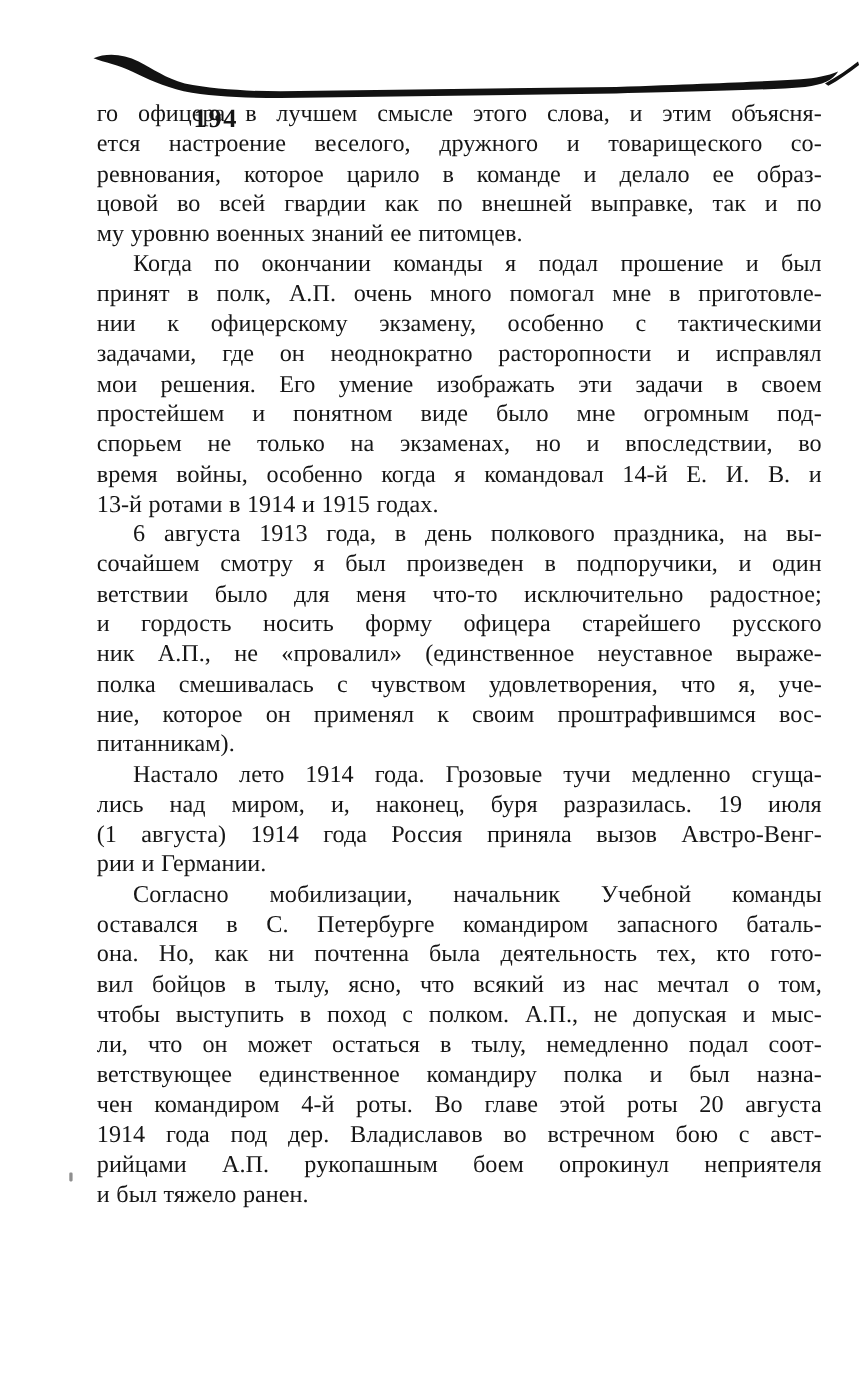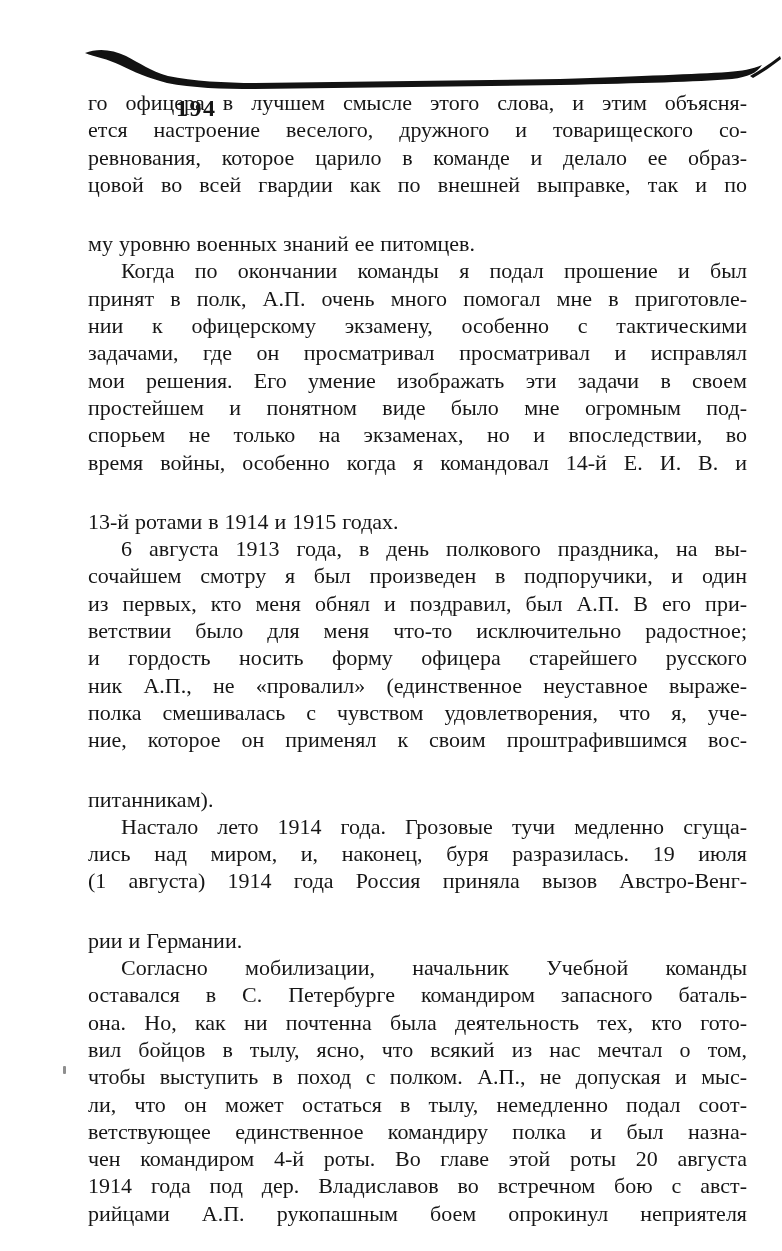--- a/index.html
+++ b/index.html
@@ -52,21 +52,20 @@
   }
   .line {
     height: 27.3px;
     overflow: hidden;
     text-align: justify;
     text-align-last: justify;
     word-spacing: 0.5px;
   }
   .line.last {
     text-align-last: left;
-    margin-top: 32px;
   }
   .line.indent {
     padding-left: 33px;
   }
   .speck {
     position: absolute;
     left: 63px;
     top: 1066px;
     width: 3px;
     height: 8px;
@@ -110,31 +109,30 @@
         <div class="line">го офицера в лучшем смысле этого слова, и этим объясня-</div>
         <div class="line">ется настроение веселого, дружного и товарищеского со-</div>
         <div class="line">ревнования, которое царило в команде и делало ее образ-</div>
         <div class="line">цовой во всей гвардии как по внешней выправке, так и по</div>
         <div class="line last">му уровню военных знаний ее питомцев.</div>
       </div>
       <div class="para">
         <div class="line indent">Когда по окончании команды я подал прошение и был</div>
         <div class="line">принят в полк, А.П. очень много помогал мне в приготовле-</div>
         <div class="line">нии к офицерскому экзамену, особенно с тактическими</div>
-        <div class="line">задачами, где он просматривал просматривал и исправлял</div>
+        <div class="line">задачами, где он неоднократно расторопности и исправлял</div>
         <div class="line">мои решения. Его умение изображать эти задачи в своем</div>
         <div class="line">простейшем и понятном виде было мне огромным под-</div>
         <div class="line">спорьем не только на экзаменах, но и впоследствии, во</div>
         <div class="line">время войны, особенно когда я командовал 14-й Е. И. В. и</div>
         <div class="line last">13-й ротами в 1914 и 1915 годах.</div>
       </div>
       <div class="para">
         <div class="line indent">6 августа 1913 года, в день полкового праздника, на вы-</div>
         <div class="line">сочайшем смотру я был произведен в подпоручики, и один</div>
-        <div class="line">из первых, кто меня обнял и поздравил, был А.П. В его при-</div>
         <div class="line">ветствии было для меня что-то исключительно радостное;</div>
         <div class="line">и гордость носить форму офицера старейшего русского</div>
         <div class="line">ник А.П., не «провалил» (единственное неуставное выраже-</div>
         <div class="line">полка смешивалась с чувством удовлетворения, что я, уче-</div>
         <div class="line">ние, которое он применял к своим проштрафившимся вос-</div>
         <div class="line last">питанникам).</div>
       </div>
       <div class="para">
         <div class="line indent">Настало лето 1914 года. Грозовые тучи медленно сгуща-</div>
         <div class="line">лись над миром, и, наконец, буря разразилась. 19 июля</div>
@@ -145,18 +143,19 @@
         <div class="line indent">Согласно мобилизации, начальник Учебной команды</div>
         <div class="line">оставался в С. Петербурге командиром запасного баталь-</div>
         <div class="line">она. Но, как ни почтенна была деятельность тех, кто гото-</div>
         <div class="line">вил бойцов в тылу, ясно, что всякий из нас мечтал о том,</div>
         <div class="line">чтобы выступить в поход с полком. А.П., не допуская и мыс-</div>
         <div class="line">ли, что он может остаться в тылу, немедленно подал соот-</div>
         <div class="line">ветствующее единственное командиру полка и был назна-</div>
         <div class="line">чен командиром 4-й роты. Во главе этой роты 20 августа</div>
         <div class="line">1914 года под дер. Владиславов во встречном бою с авст-</div>
         <div class="line">рийцами А.П. рукопашным боем опрокинул неприятеля</div>
+        <div class="line last">и был тяжело ранен.</div>
       </div>
     </div>
 
   <div class="speck"></div>
 
 </div>
 
 </body></html>

